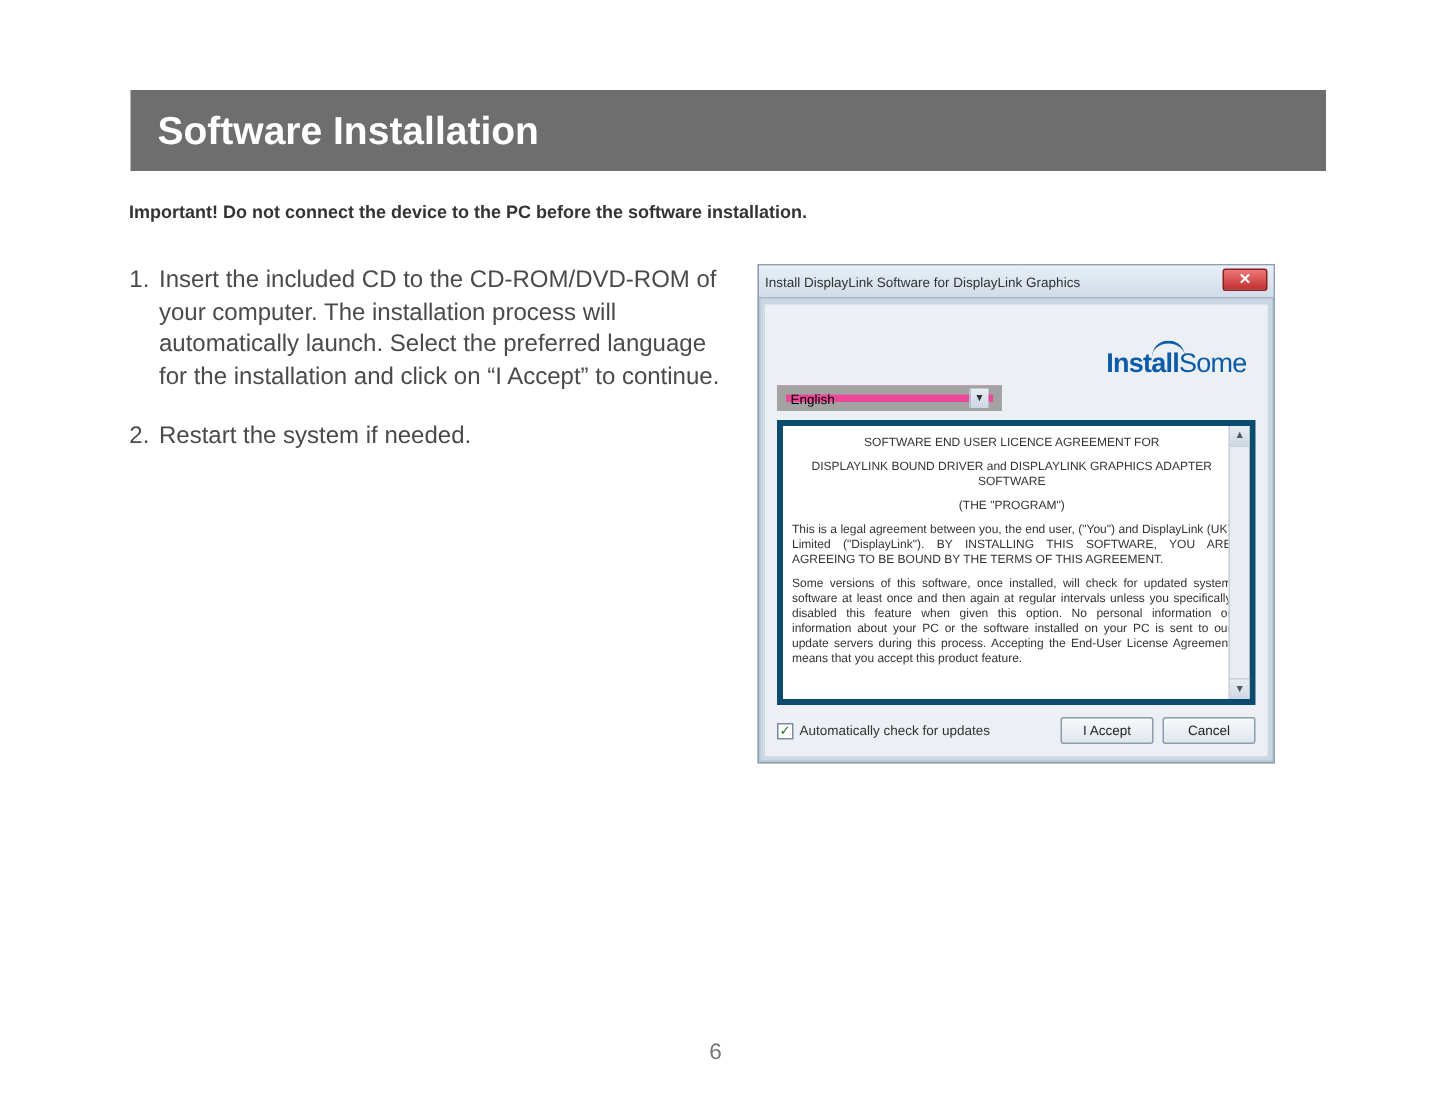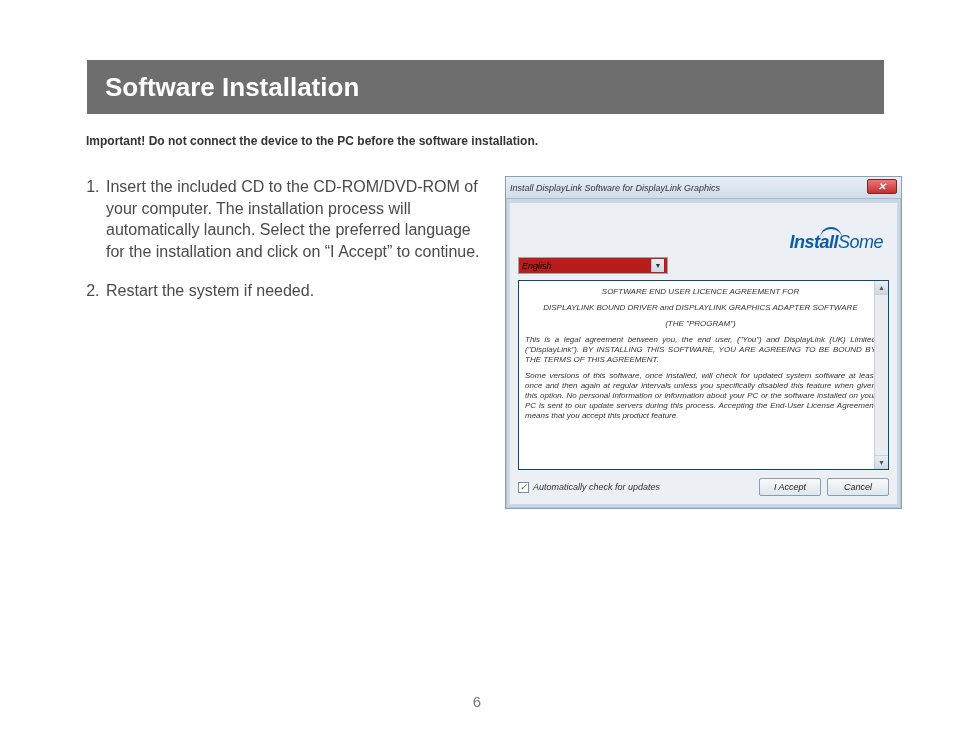--- a/index.html
+++ b/index.html
@@ -50,24 +50,23 @@
       margin-bottom: 18px;
       padding-left: 2px;
     }
     
     .dialog-wrap {
       flex: 1;
     }
     .dialog {
       border: 1px solid #8f9fae;
       background: #c9d6e3;
-      width: 397px;
+      width: 345px;
       font-family: Tahoma, Arial, sans-serif;
       box-shadow: 0 0 0 1px #b8c5d3 inset;
-      font-style: italic;
     }
     .titlebar {
       height: 22px;
       background: linear-gradient(#e8eff7, #d0dce9);
       border-bottom: 1px solid #aab9c9;
       display: flex;
       align-items: center;
       padding: 0 4px;
       position: relative;
     }
@@ -128,42 +127,42 @@
       font-size: 18px;
       color: #0b5ca8;
       font-weight: 500;
       letter-spacing: -0.5px;
     }
     .dl-text b { font-weight: 700; }
     .language-select {
       width: 150px;
       height: 17px;
       font-size: 9px;
-      border: 1px solid #a3a3a3;
-      background: #b91c1c;
+      border: 6px solid #a3a3a3;
+      background: #ec4899;
       padding: 0 3px;
       display: flex;
       align-items: center;
       justify-content: space-between;
       margin-bottom: 6px;
     }
     .language-select .chev {
       width: 13px;
       height: 13px;
       background: linear-gradient(#e9eef4, #cdd7e3);
       border-left: 1px solid #b5c1d0;
       display: flex;
       align-items: center;
       justify-content: center;
       font-size: 7px;
       color: #333;
     }
     .license-box {
       background: #fff;
-      border: 1px solid #0c4a6e;
+      border: 4px solid #0c4a6e;
       height: 190px;
       position: relative;
       overflow: hidden;
     }
     .license-content {
       font-size: 8px;
       color: #333;
       padding: 6px 12px 6px 6px;
       text-align: justify;
       line-height: 1.25;

